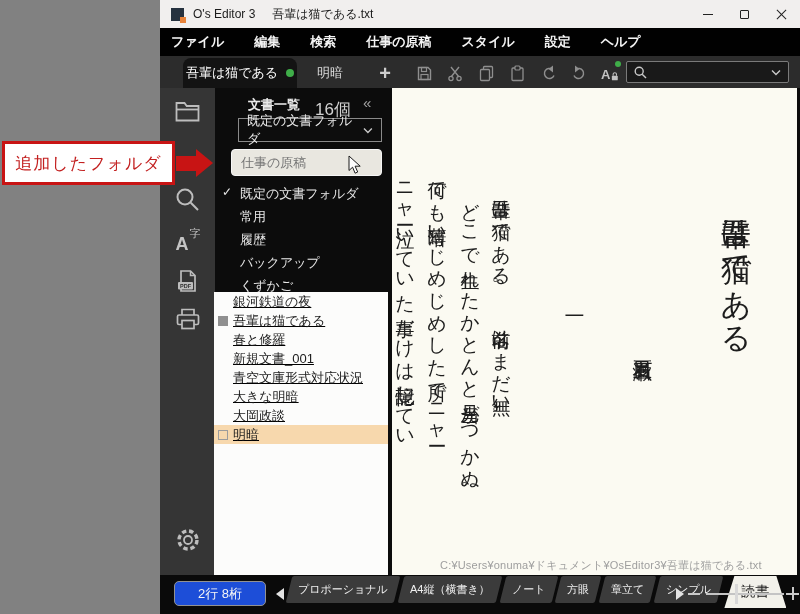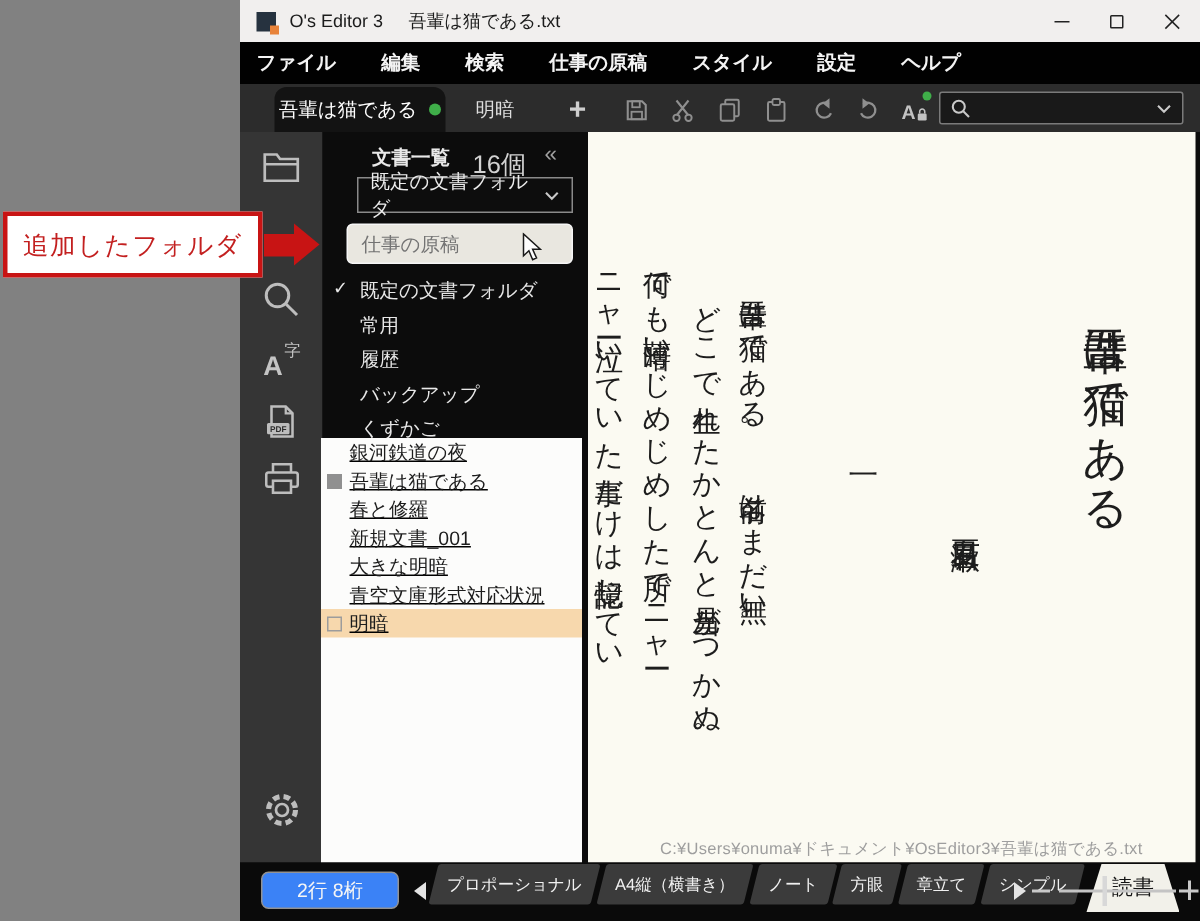--- a/index.html
+++ b/index.html
@@ -84,21 +84,21 @@
   .v-chapter{left:173px;top:218px;font-size:20px;}
   .v-c1{left:100px;top:98px;font-size:19px;letter-spacing:0.5px;}
   .v-c2{left:69px;top:102px;font-size:19px;letter-spacing:0.5px;}
   .v-c3{left:36px;top:79px;font-size:19px;letter-spacing:0.5px;}
   .v-c4{left:4px;top:82px;font-size:19px;letter-spacing:0.5px;}
   .doc-path{position:absolute;left:48px;top:470px;font-size:11px;color:#9e9e9e;letter-spacing:0.2px;}
 
   
   .bottombar{position:absolute;left:0;top:575px;width:640px;height:39px;background:#0a0a0a;}
   .pos-pill{position:absolute;left:14px;top:6px;width:92px;height:25px;border:1px solid #929292;border-radius:5px;
-            background:#3b82f6;color:#f5f5f5;font-size:13px;display:flex;align-items:center;justify-content:center;}
+            background:#1d4ed8;color:#f5f5f5;font-size:13px;display:flex;align-items:center;justify-content:center;}
   .tri{width:0;height:0;position:absolute;}
   .tri-left{left:116px;top:13px;border-top:6px solid transparent;border-bottom:6px solid transparent;border-right:8px solid #e3e3e3;}
   .tri-right{left:516px;top:13px;border-top:6px solid transparent;border-bottom:6px solid transparent;border-left:8px solid #e3e3e3;}
   .laytabs{position:absolute;left:129px;top:1px;height:32px;display:flex;align-items:flex-start;gap:4px;}
   .ltab{height:27px;background:#3b3b3b;transform:skewX(-14deg);border-radius:2px;display:flex;align-items:center;padding:0 9px;}
   .ltab span{transform:skewX(14deg);color:#f0f0f0;font-size:11px;white-space:nowrap;}
   .ltab-active{height:32px;background:#f2f1ea;clip-path:polygon(10px 0,calc(100% - 10px) 0,100% 100%,0 100%);
                display:flex;align-items:center;padding:0 17px;}
   .ltab-active span{color:#151515;font-size:14px;white-space:nowrap;}
   .zoom-minus{position:absolute;left:528px;top:18px;width:12px;height:2px;background:#c9c9c9;}
@@ -309,24 +309,27 @@
           <span class="mk-filled"></span>
           <span>吾輩は猫である</span>
         </div>
       <div class="lrow">
           <span>春と修羅</span>
         </div>
       <div class="lrow">
           <span>新規文書_001</span>
         </div>
       <div class="lrow">
+          <span>青空文庫形式対応状況</span>
+        </div>
+      <div class="lrow">
           <span>大きな明暗</span>
         </div>
       <div class="lrow">
-          <span>青空文庫形式対応状況</span>
+          <span>大岡政談</span>
         </div>
       <div class="lrow sel">
           <span class="mk-outline"></span>
           <span>明暗</span>
         </div>
     </div>
 
     <div class="reader">
       <div class="vcol v-title">吾輩は猫である</div>
       <div class="vcol v-author">夏目漱石</div>

